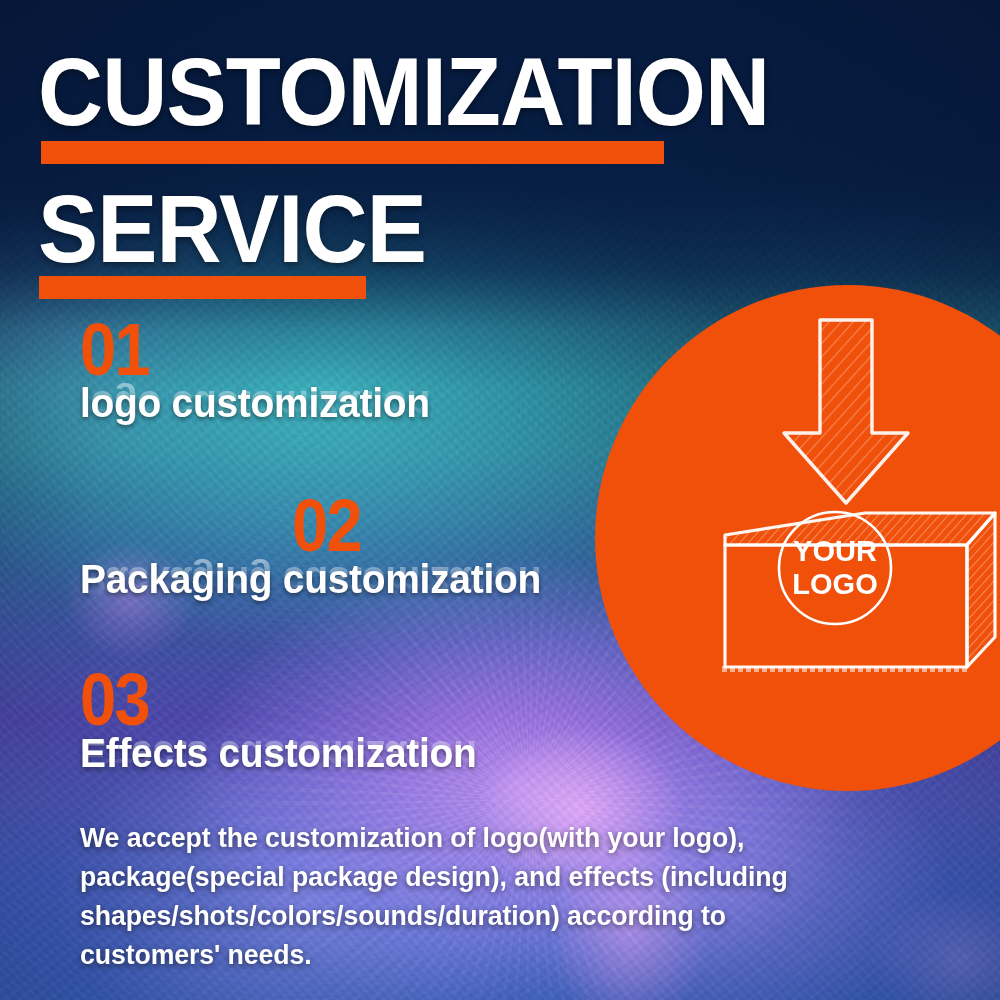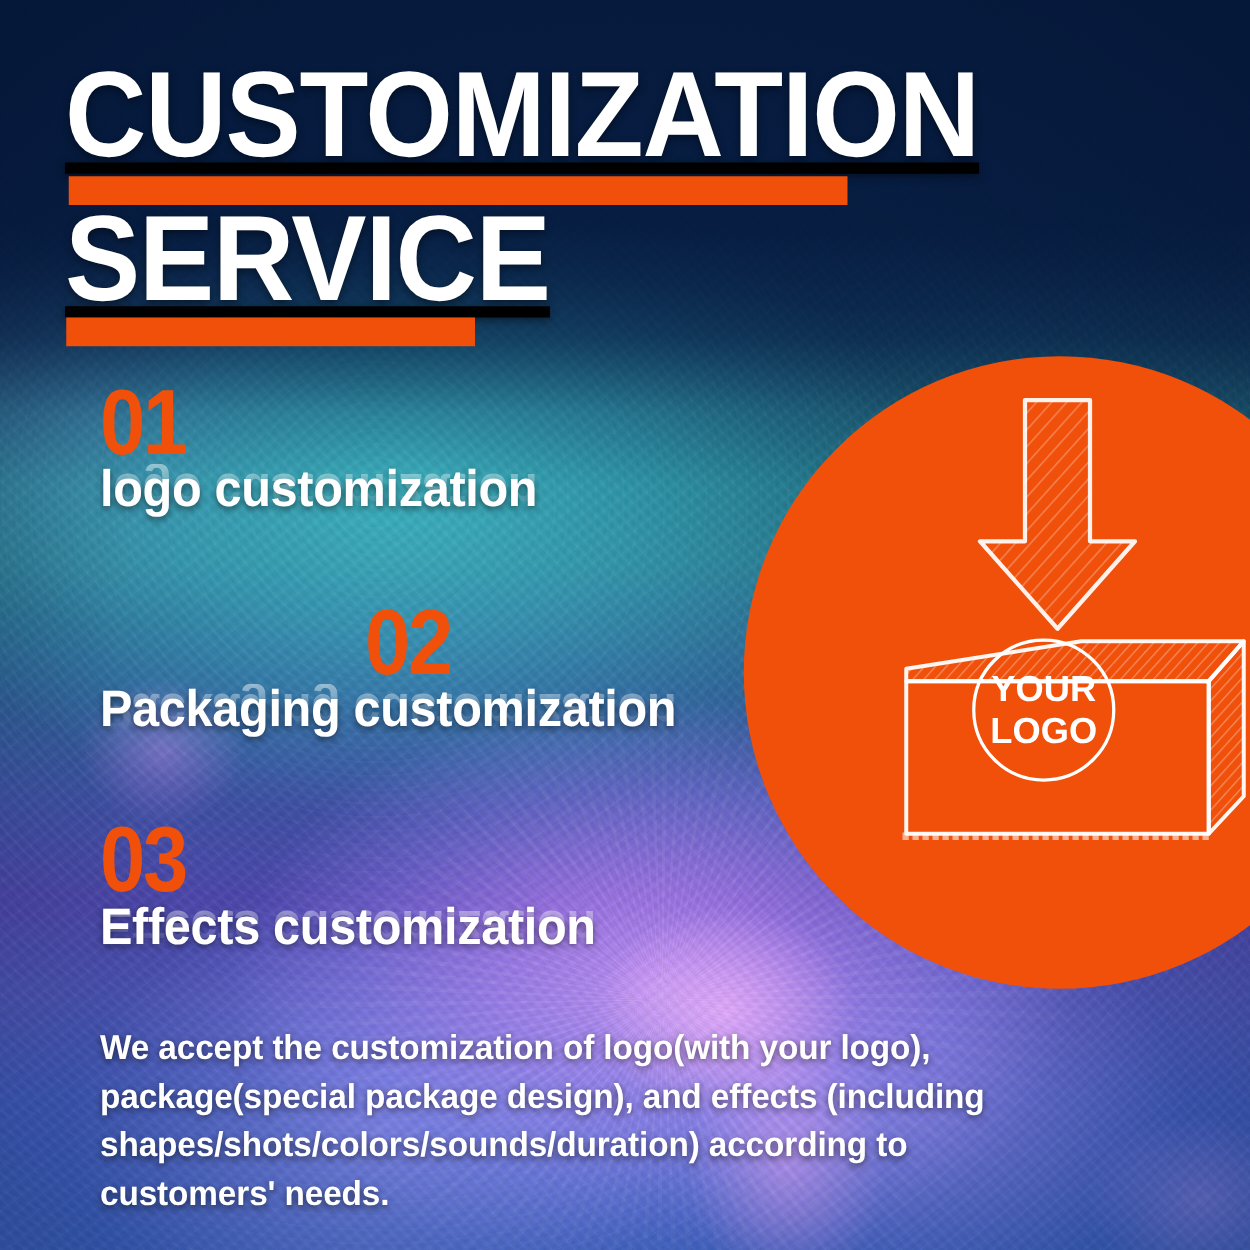--- a/index.html
+++ b/index.html
@@ -119,21 +119,21 @@
       rgba(8,34,70,.18) 33%,
       rgba(0,0,0,0) 39%);
   }
 
   .bg-vignette {
     background:radial-gradient(ellipse 90% 85% at 50% 52%,
       rgba(0,0,0,0) 45%, rgba(4,12,40,.42) 100%);
   }
 
   
-  .headline { position:absolute; left:52px; top:44px; width:700px;text-decoration:underline; }
+  .headline { position:absolute; left:38px; top:44px; width:700px; }
 
   .hl-row { position:relative; }
 
   .hl-bar {
     position:absolute;
     height:23px;
     background:#f0500a;
   }
   .hl-bar.bar1 { left:3px; top:97px;  width:623px; }
   .hl-bar.bar2 { left:1px; top:95px;  width:327px; }
@@ -145,24 +145,24 @@
     font-family:"Liberation Sans", sans-serif;
     font-weight:bold;
     font-size:97px;
     line-height:.98;
     letter-spacing:-1px;
     transform:scaleX(.93);
     transform-origin:left center;
     white-space:nowrap;
     text-shadow:0 2px 7px rgba(0,0,0,.45);
   }
-  .hl-row.row2 { margin-top:20px; }
-
-  
-  .items { position:absolute; left:80px; top:304px; width:560px; }
+  .hl-row.row2 { margin-top:42px; }
+
+  
+  .items { position:absolute; left:80px; top:316px; width:560px; }
   .item  { position:relative; margin-bottom:24px; }
 
   .item-num {
     display:block;
     color:#f0500a;
     font-family:"Liberation Sans", sans-serif;
     font-weight:bold;
     font-size:74px;
     line-height:.92;
     letter-spacing:-2px;

